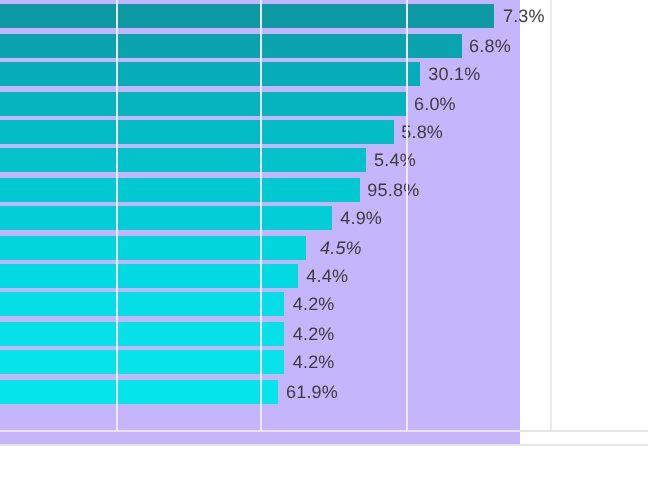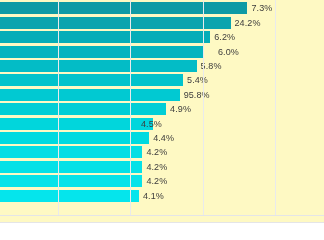--- a/index.html
+++ b/index.html
@@ -6,22 +6,22 @@
   body{
     width:324px;height:235px;
     background:#ffffff;
     font-family:"Liberation Sans", sans-serif;
     overflow:hidden;
     position:relative;
   }
   #chart-root{
     position:absolute;
     left:0;top:0;
-    width:324px;height:235px;
-    background:#fef9c3;
+    width:260px;height:235px;
+    background:#c4b5fd;
   }
   
   #plot-area{
     position:absolute;
     left:0;top:0;
     width:324px;
     height:215px;
     overflow:hidden;
   }
   .gridline{
@@ -86,69 +86,69 @@
     <div id="bars-container">
         <div class="bar-row" style="top: -12px; height: 12.1px;">
           <div class="bar" style="width: 271.2px; background: rgb(13, 141, 153);"></div>
         </div>
         <div class="bar-row" style="top: 2.4px; height: 12.1px;">
           <div class="bar" style="width: 247.47px; background: rgb(14, 154, 165);"></div>
           <span class="bar-label" style="left: 251.47px;">7.3%</span>
         </div>
         <div class="bar-row" style="top: 16.8px; height: 12.1px;">
           <div class="bar" style="width: 230.52px; background: rgb(11, 164, 174);"></div>
-          <span class="bar-label" style="left: 234.52px;">24.2%</span>
+          <span class="bar-label" style="left: 234.52px;">6.8%</span>
         </div>
         <div class="bar-row" style="top: 31.2px; height: 12.1px;">
           <div class="bar" style="width: 210.18px; background: rgb(6, 173, 184);"></div>
-          <span class="bar-label" style="left: 214.18px;">6.2%</span>
+          <span class="bar-label" style="left: 214.18px;">30.1%</span>
         </div>
         <div class="bar-row" style="top: 45.6px; height: 12.1px;">
           <div class="bar" style="width: 203.4px; background: rgb(4, 180, 191);"></div>
-          <span class="bar-label" style="left: 218px;">6.0%</span>
+          <span class="bar-label" style="left: 207px;">6.0%</span>
         </div>
         <div class="bar-row" style="top: 60px; height: 12.1px;">
           <div class="bar" style="width: 196.62px; background: rgb(3, 188, 198);"></div>
           <span class="bar-label" style="left: 200.62px;">5.8%</span>
         </div>
         <div class="bar-row" style="top: 74.4px; height: 12.1px;">
           <div class="bar" style="width: 183.06px; background: rgb(2, 195, 204);"></div>
           <span class="bar-label" style="left: 187.06px;">5.4%</span>
         </div>
         <div class="bar-row" style="top: 88.8px; height: 12.1px;">
           <div class="bar" style="width: 179.67px; background: rgb(1, 201, 210);"></div>
           <span class="bar-label" style="left: 183.67px;">95.8%</span>
         </div>
         <div class="bar-row" style="top: 103.2px; height: 12.1px; text-align: right;">
           <div class="bar" style="width: 166.11px; background: rgb(1, 206, 214);"></div>
           <span class="bar-label" style="left: 170.11px;">4.9%</span>
         </div>
         <div class="bar-row" style="top: 117.6px; height: 12.1px;">
           <div class="bar" style="width: 152.55px; background: rgb(1, 214, 220);"></div>
-          <span class="bar-label" style="left: 141px;">4.5%</span>
+          <span class="bar-label" style="left: 160px; font-style: italic;">4.5%</span>
         </div>
         <div class="bar-row" style="top: 132px; height: 12.1px;">
           <div class="bar" style="width: 149.16px; background: rgb(0, 218, 224);"></div>
           <span class="bar-label" style="left: 153.16px; text-align: right;">4.4%</span>
         </div>
         <div class="bar-row" style="top: 146.4px; height: 12.1px;">
           <div class="bar" style="width: 142.38px; background: rgb(4, 222, 228);"></div>
           <span class="bar-label" style="left: 146.38px;">4.2%</span>
         </div>
         <div class="bar-row" style="top: 160.8px; height: 12.1px;">
           <div class="bar" style="width: 142.38px; background: rgb(5, 225, 231);"></div>
           <span class="bar-label" style="left: 146.38px;">4.2%</span>
         </div>
         <div class="bar-row" style="top: 175.2px; height: 12.1px;">
           <div class="bar" style="width: 142.38px; background: rgb(6, 227, 233);"></div>
           <span class="bar-label" style="left: 146.38px;">4.2%</span>
         </div>
         <div class="bar-row" style="top: 189.6px; height: 12.1px;">
           <div class="bar" style="width: 138.99px; background: rgb(5, 229, 236);"></div>
-          <span class="bar-label" style="left: 142.99px;">4.1%</span>
+          <span class="bar-label" style="left: 142.99px;">61.9%</span>
         </div>
       </div>
     <div id="gridlines-container">
         <div class="gridline" style="left: 58px;"></div>
         <div class="gridline" style="left: 130px;"></div>
         <div class="gridline" style="left: 203px;"></div>
         <div class="gridline" style="left: 275px;"></div>
       </div>
   </div>
 

